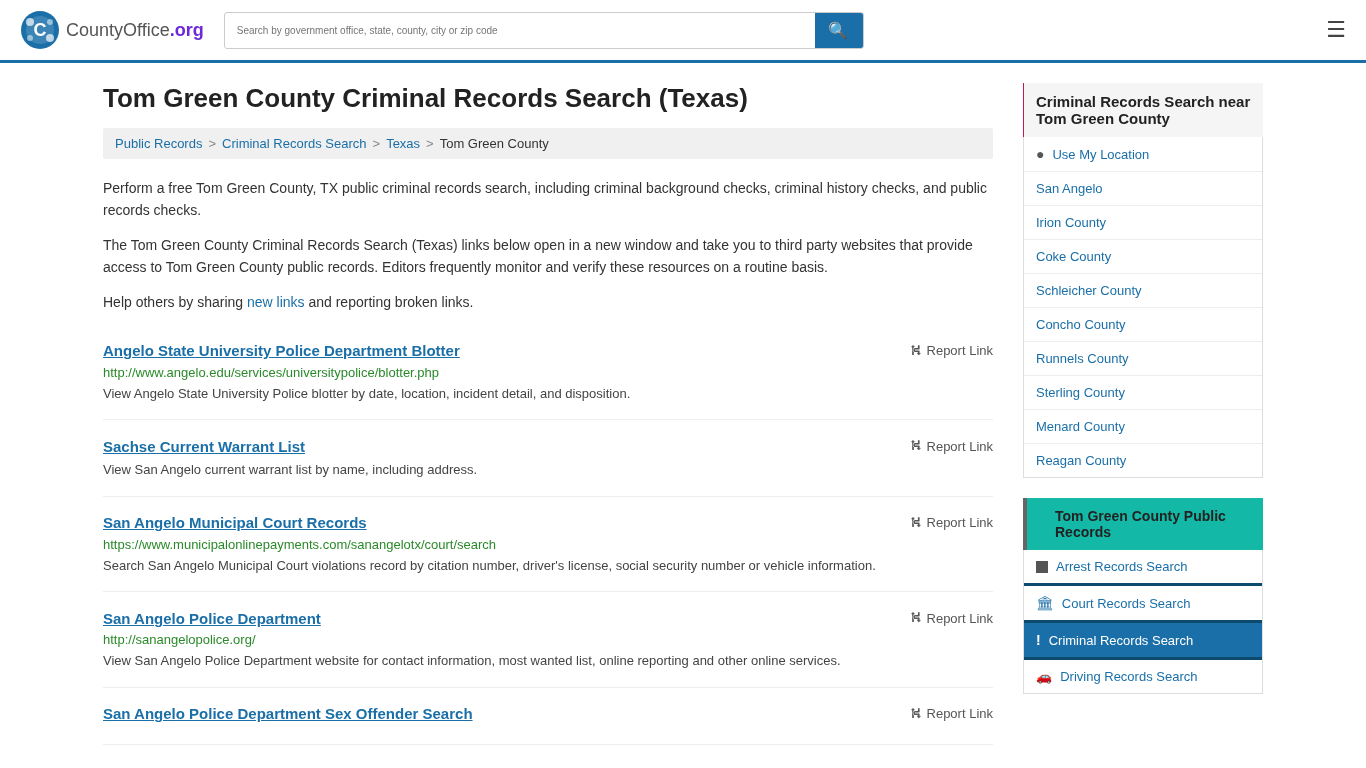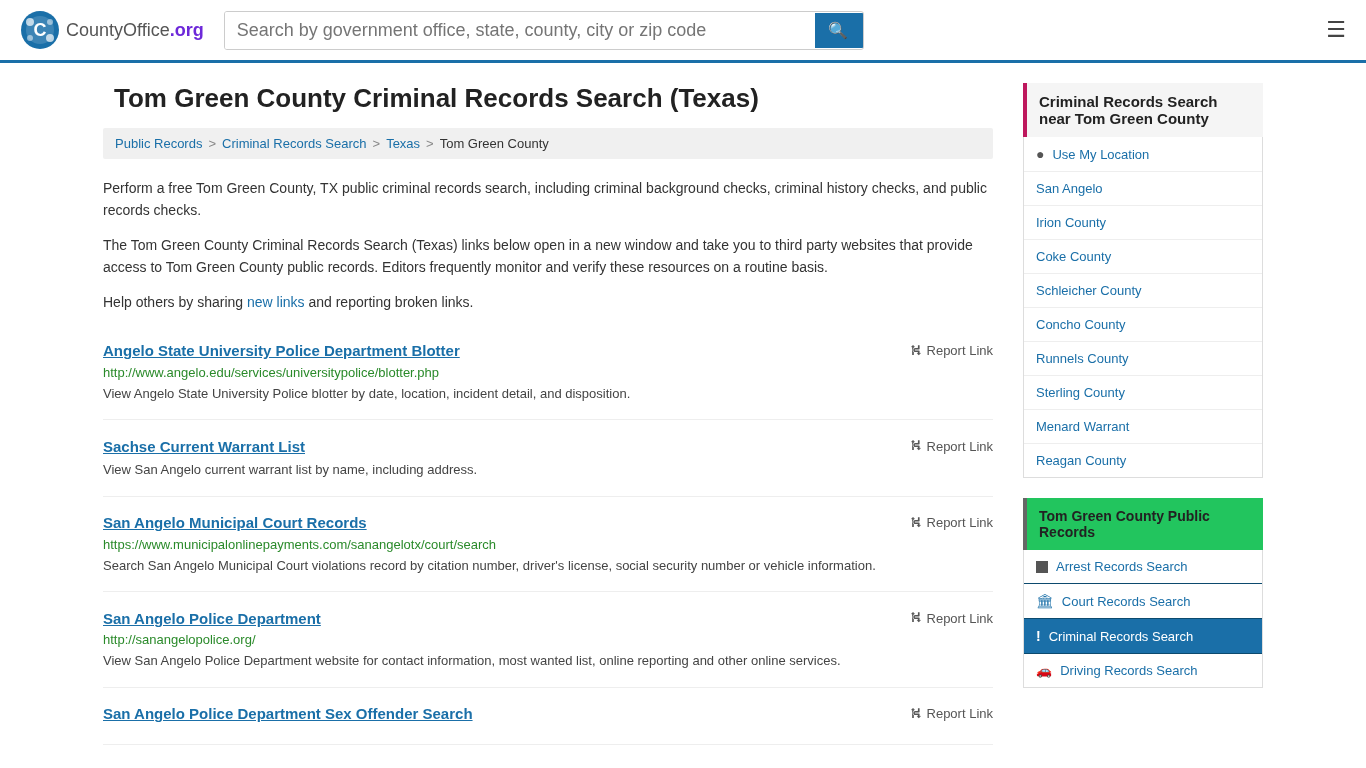--- a/index.html
+++ b/index.html
@@ -37,21 +37,21 @@
       max-width: 640px;
       border: 1px solid #ccc;
       border-radius: 3px;
       overflow: hidden;
     }
     .search-input {
       flex: 1;
       padding: 8px 12px;
       border: none;
       outline: none;
-      font-size: 18px;
+      font-size: 10px;
       color: #555;
     }
     .search-btn {
       background: #1a6fa8;
       border: none;
       padding: 8px 14px;
       cursor: pointer;
       color: #fff;
       font-size: 16px;
     }
@@ -80,21 +80,20 @@
 
     
     .main-content {
       flex: 1;
     }
     .page-title {
       font-size: 26px;
       font-weight: bold;
       color: #222;
       margin-bottom: 14px;
-      margin-left: 11px;
     }
 
     
     .breadcrumb {
       background: #f0f0f0;
       padding: 8px 12px;
       font-size: 13px;
       margin-bottom: 18px;
       border-radius: 2px;
       display: flex;
@@ -161,21 +160,21 @@
     
     .sidebar {
       width: 240px;
       flex-shrink: 0;
     }
     .sidebar-section {
       margin-bottom: 20px;
     }
     .sidebar-header {
       background: #f5f5f5;
-      border-left: 4px solid #be185d;
+      border-left: 1px solid #be185d;
       padding: 10px 12px;
       font-size: 15px;
       font-weight: bold;
       color: #222;
       margin-bottom: 0;
     }
     .sidebar-list {
       list-style: none;
       border: 1px solid #ddd;
       border-top: none;
@@ -192,36 +191,36 @@
       color: #1a6fa8;
       text-decoration: none;
       font-size: 13px;
     }
     .sidebar-list li.location-item a {
       color: #1a6fa8;
     }
 
     
     .sidebar-records-header {
-      background: #22c55e;
+      background: #14b8a6;
       border-left: 4px solid #666;
-      padding: 10px 12px;
+      padding: 10px 28px;
       font-size: 14px;
       font-weight: bold;
       color: #222;
       margin-bottom: 0;
       margin-top: 20px;
     }
     .sidebar-records-list {
       list-style: none;
       border: 1px solid #ddd;
       border-top: none;
     }
     .sidebar-records-list li {
-      border-bottom: 1px solid #0c4a6e;
+      border-bottom: 3px solid #0c4a6e;
     }
     .sidebar-records-list li:last-child { border-bottom: none; }
     .sidebar-records-list li a {
       display: flex;
       align-items: center;
       gap: 8px;
       padding: 9px 12px;
       color: #1a6fa8;
       text-decoration: none;
       font-size: 13px;
@@ -379,21 +378,21 @@
             <span>Runnels County</span>
           </a>
         </li>
         <li>
           <a href="#">
             <span>Sterling County</span>
           </a>
         </li>
         <li>
           <a href="#">
-            <span>Menard Warrant</span>
+            <span>Menard County</span>
           </a>
         </li>
         <li>
           <a href="#">
             <span>Reagan County</span>
           </a>
         </li>
       </ul>
     </div>
 

